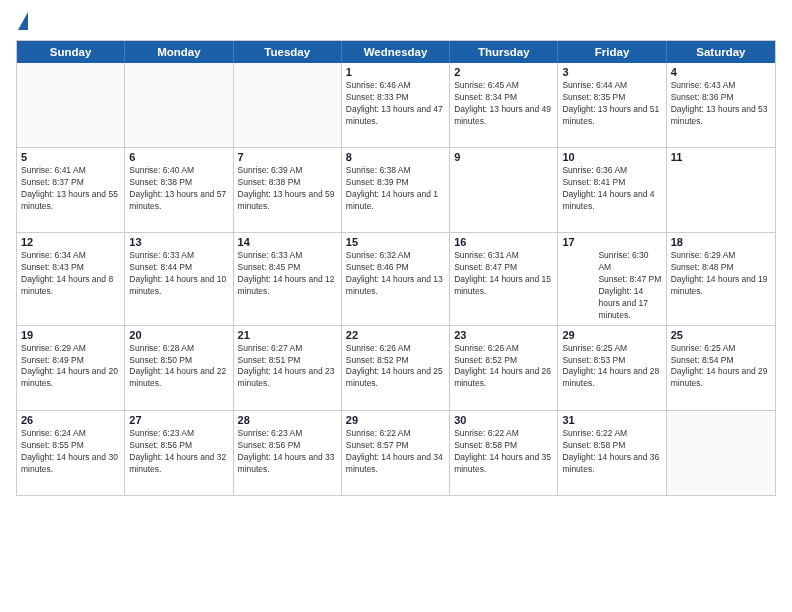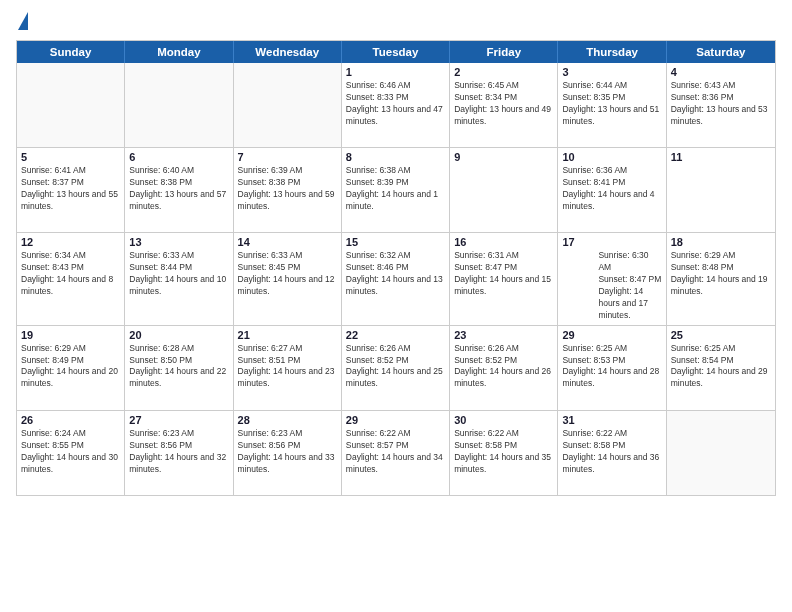--- a/index.html
+++ b/index.html
@@ -134,24 +134,24 @@
     <div class="header-right">
       <div class="month-title"></div>
       <div class="location-title"></div>
     </div>
   </div>
 
   <div class="calendar">
     <div class="cal-header">
     <div class="cal-header-cell">Sunday</div>
         <div class="cal-header-cell">Monday</div>
+        <div class="cal-header-cell">Tuesday</div>
         <div class="cal-header-cell">Wednesday</div>
-        <div class="cal-header-cell">Tuesday</div>
+        <div class="cal-header-cell">Thursday</div>
         <div class="cal-header-cell">Friday</div>
-        <div class="cal-header-cell">Thursday</div>
         <div class="cal-header-cell">Saturday</div>
       </div>
     <div class="cal-body">
     <div class="cal-row">
           <div class="cal-cell empty"></div>
           <div class="cal-cell empty"></div>
           <div class="cal-cell empty"></div>
           <div class="cal-cell">
             <div class="day-num">1</div>
             <div class="cal-cell-text" style="white-space: pre-line;">Sunrise: 6:46 AM

